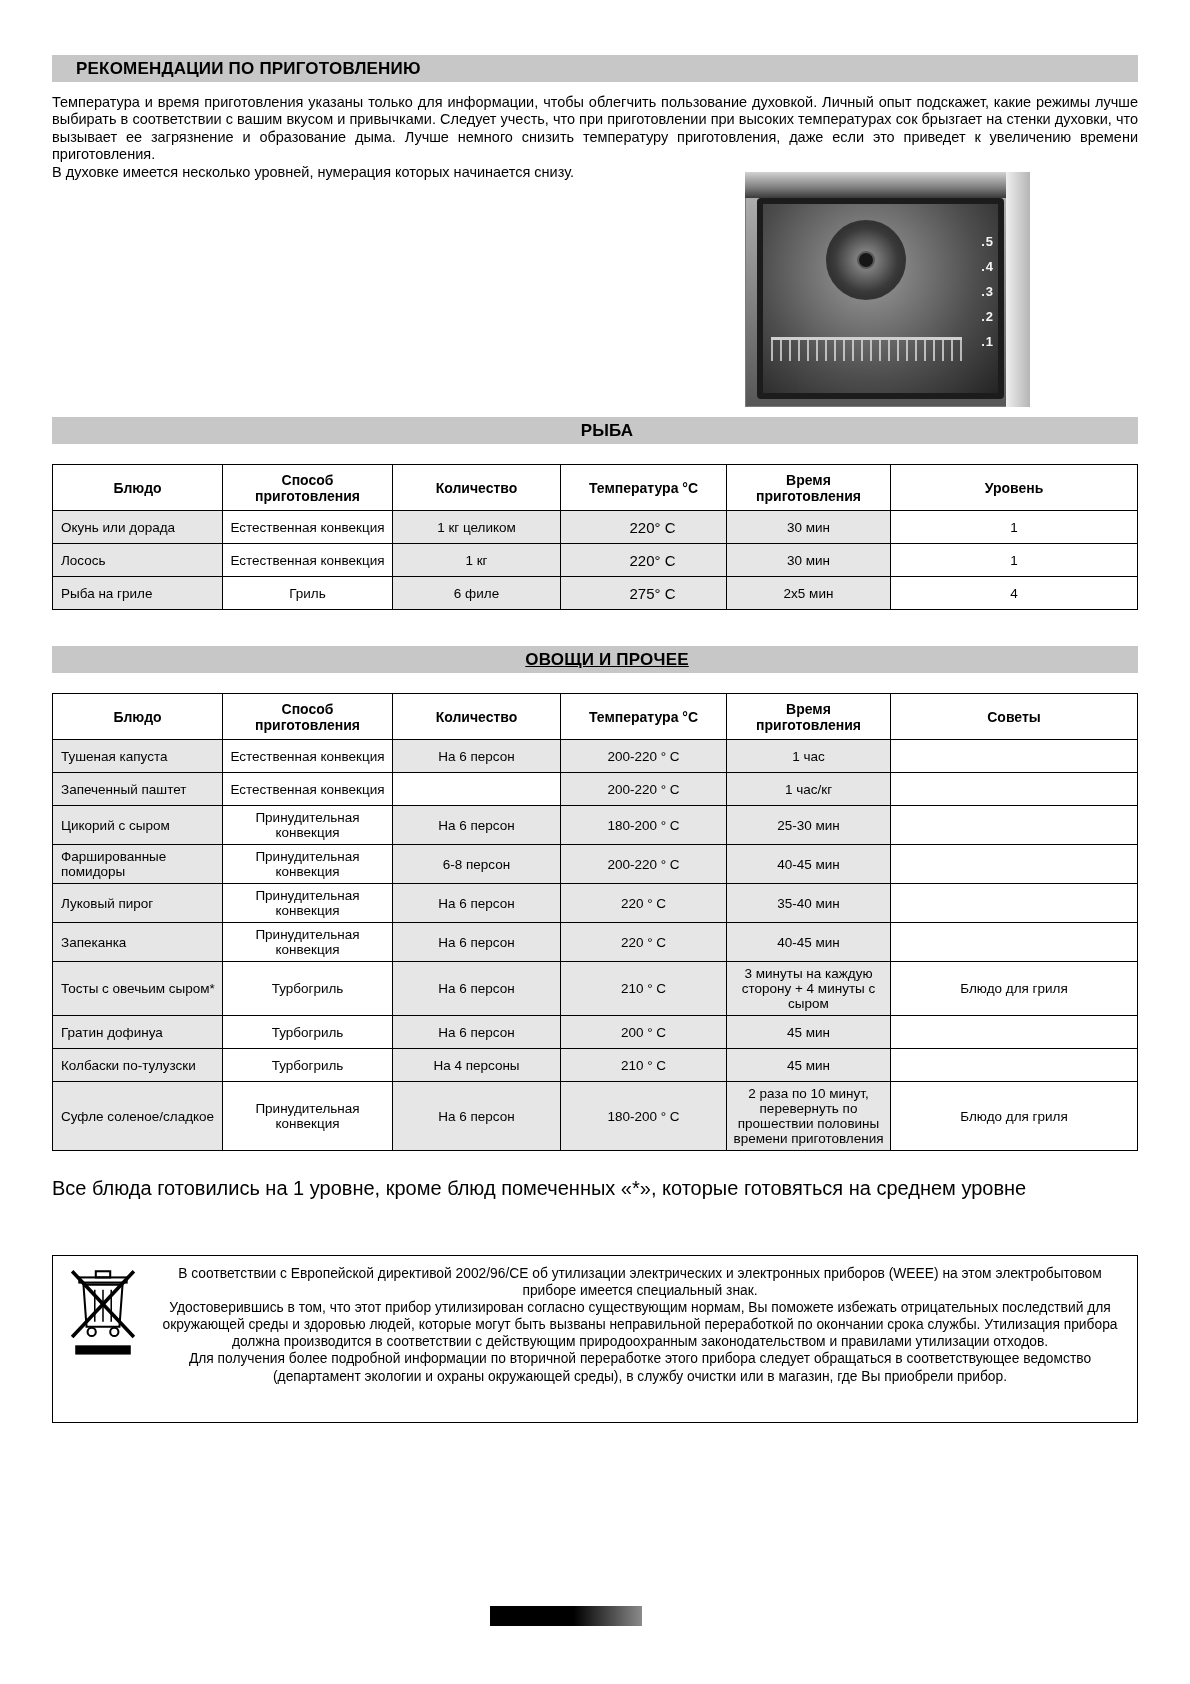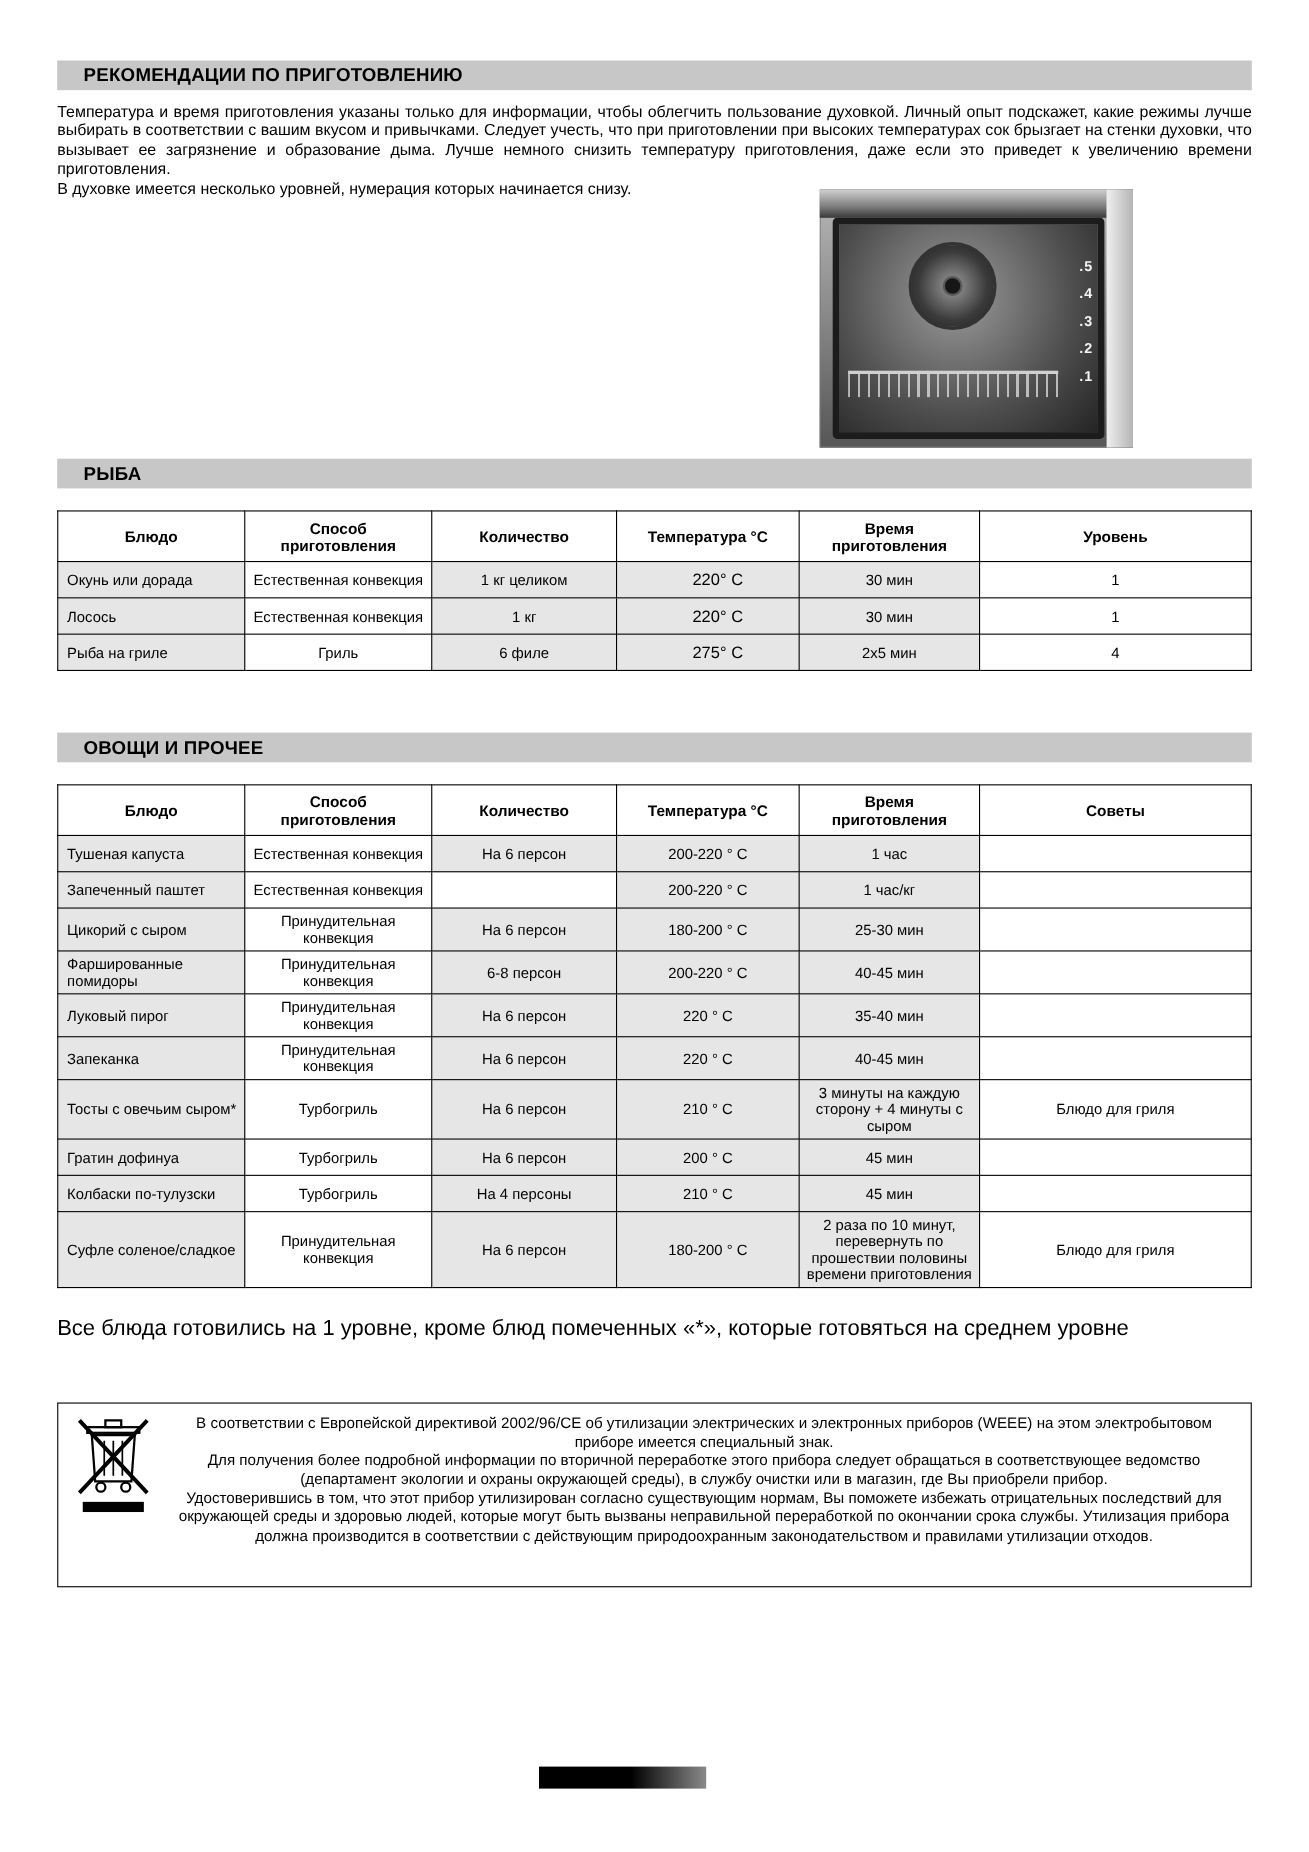--- a/index.html
+++ b/index.html
@@ -6,21 +6,21 @@
   html,body { background:#ffffff; }
   body { font-family:"Liberation Sans", sans-serif; color:#000; }
 
   .page { width:1190px; min-height:1684px; margin:0 auto; padding:55px 52px 30px; position:relative; background:#fff; }
 
   .title-band, .section-band {
     background:#c7c7c7; height:27px; display:flex; align-items:center;
     font-weight:bold; font-size:17px; letter-spacing:.2px;
   }
   .title-band { padding-left:24px; }
-  .section-band { padding-left:24px; }
+  .section-band { padding-left:24px;justify-content:center; }
 
   .intro-wrap { position:relative; height:323px; }
   .intro { font-size:14.5px; line-height:1.2; margin-top:10px; }
   .intro.justify { text-align:justify; margin-top:12px; }
   .intro.second { margin-top:0; }
 
   
   .oven-photo { position:absolute; top:78px; right:108px; width:285px; height:235px;
     background:linear-gradient(180deg,#b8b8b8,#565656); box-shadow:inset 0 0 0 1px #7a7a7a; overflow:hidden; }
   .oven-top { position:absolute; top:0; left:0; right:24px; height:26px;
@@ -46,21 +46,21 @@
   .data-table { width:100%; border-collapse:collapse; table-layout:fixed; margin-top:20px; }
   .data-table th, .data-table td {
     border:1px solid #000; text-align:center; vertical-align:middle;
     font-size:13.5px; padding:4px 6px; overflow-wrap:break-word;
   }
   .data-table th { font-weight:bold; font-size:14px; height:46px; }
   .data-table td { height:33px; }
   .data-table td.shaded { background:#e6e6e6; }
   .data-table td:first-child { text-align:left; padding-left:8px; }
   .fish td:nth-child(4) { font-size:15px;padding-left:24px; }
-  .veg-band { margin-top:56px; }
+  .veg-band { margin-top:36px;text-decoration:underline; }
 
   .footnote { font-size:20px; margin-top:26px; }
 
   
   .weee-box { margin-top:55px; border:1.5px solid #000; display:flex; gap:14px;
     padding:9px 14px 9px 10px; min-height:168px;text-align:center; }
   .weee-icon { flex:0 0 80px; display:flex; justify-content:center; padding-top:2px; }
   .weee-text p { font-size:13.8px; line-height:1.24; }
 
   .footer-bar { position:absolute; left:490px; top:1606px; width:152px; height:20px;
@@ -267,20 +267,20 @@
         <line x1="43" y1="22" x2="43" y2="53" stroke="#000" stroke-width="1.5"></line>
         <circle cx="24" cy="63" r="4" fill="none" stroke="#000" stroke-width="2"></circle>
         <circle cx="46" cy="63" r="4" fill="none" stroke="#000" stroke-width="2"></circle>
         <line x1="5" y1="4" x2="65" y2="68" stroke="#000" stroke-width="3.5"></line>
         <line x1="65" y1="4" x2="5" y2="68" stroke="#000" stroke-width="3.5"></line>
         <rect x="8" y="76" width="54" height="9" fill="#000"></rect>
       </svg>
     </div>
     <div class="weee-text">
       <p>В соответствии с Европейской директивой 2002/96/СЕ об утилизации электрических и электронных приборов  (WEEE) на этом электробытовом приборе имеется  специальный знак.</p>
+      <p>Удостоверившись в том, что этот прибор утилизирован согласно существующим нормам, Вы поможете избежать отрицательных последствий для окружающей среды и здоровью людей, которые могут быть вызваны неправильной переработкой по окончании срока службы. Утилизация прибора должна производится в соответствии с действующим природоохранным законодательством и правилами утилизации отходов.</p>
       <p>Для получения более подробной информации по вторичной переработке этого прибора следует обращаться в соответствующее ведомство (департамент экологии и охраны окружающей среды), в службу очистки или в магазин, где Вы приобрели прибор.</p>
-      <p>Удостоверившись в том, что этот прибор утилизирован согласно существующим нормам, Вы поможете избежать отрицательных последствий для окружающей среды и здоровью людей, которые могут быть вызваны неправильной переработкой по окончании срока службы. Утилизация прибора должна производится в соответствии с действующим природоохранным законодательством и правилами утилизации отходов.</p>
     </div>
   </div>
 
   <div class="footer-bar"></div>
 
 </div>
 
 </body></html>

